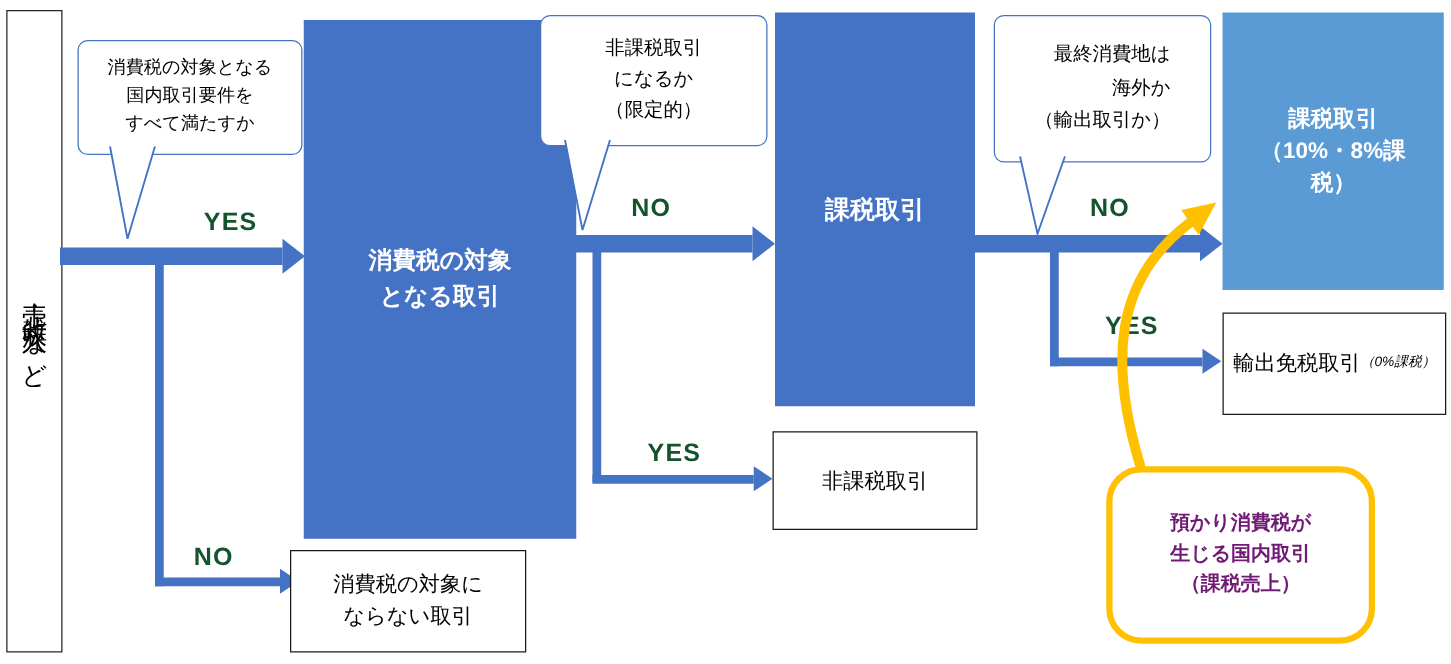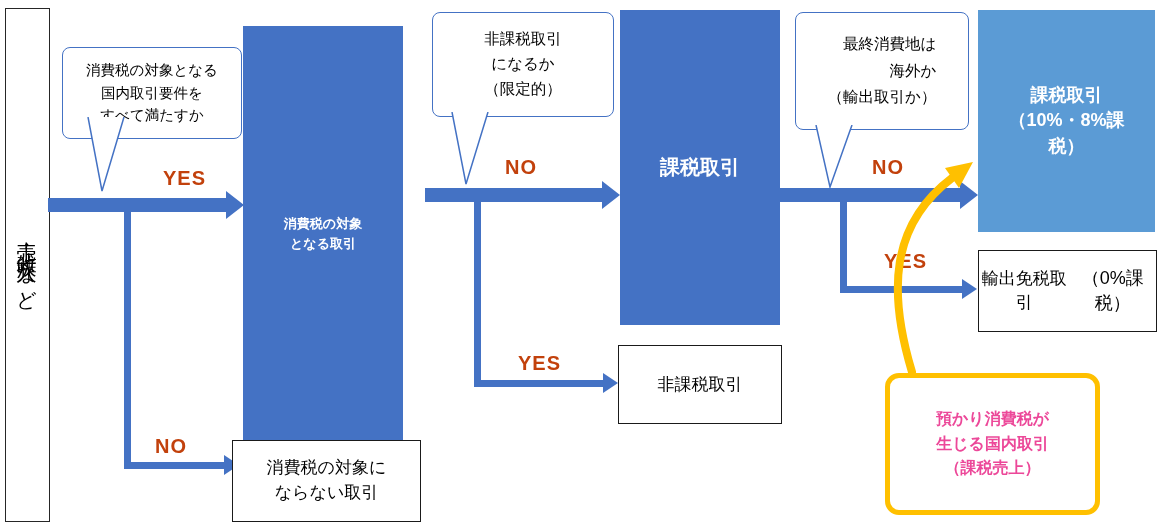--- a/index.html
+++ b/index.html
@@ -9,53 +9,53 @@
   .pre{white-space:pre-line;}
 
   
   .source{left:5px;top:8px;width:43px;height:512px;border:1.5px solid #262626;
           display:flex;align-items:center;justify-content:center;background:#fff;}
   .source span{writing-mode:vertical-rl;font-size:20px;letter-spacing:4px;color:#000;}
 
   
   .node{background:#4472C4;color:#fff;display:flex;align-items:center;justify-content:center;
         text-align:center;font-weight:700;z-index:1;}
-  #node-scope{left:243px;top:26px;width:160px;height:415px;font-size:13px;line-height:1.5;}
+  #node-scope{left:243px;top:16px;width:218px;height:415px;font-size:19px;line-height:1.5;}
   #node-taxable{left:620px;top:10px;width:160px;height:315px;font-size:20px;}
   #node-final{left:978px;top:10px;width:177px;height:222px;background:#5B9BD5;font-size:18px;line-height:1.4;}
   #node-final .pre{max-width:148px;}
 
   
   .whitebox{background:#fff;border:1.5px solid #1a1a1a;display:flex;flex-direction:row;
             align-items:center;justify-content:center;text-align:center;color:#000;z-index:1;}
   #box-not{left:232px;top:440px;width:187px;height:80px;font-size:17px;line-height:1.45;}
   #box-exempt{left:618px;top:345px;width:162px;height:77px;font-size:17px;}
   #box-export{left:978px;top:250px;width:177px;height:80px;font-size:17px;line-height:1.4;}
-  #box-export .sub{font-size:18px;}
+  #box-export .sub{font-size:11px;font-style:italic;}
 
   
   .callout{background:#fff;border:1.5px solid #4472C4;border-radius:8px;display:flex;
            align-items:center;justify-content:center;text-align:center;color:#000;z-index:2;}
-  #callout-1{left:62px;top:47px;width:178px;height:90px;font-size:14.5px;line-height:1.55;}
+  #callout-1{left:62px;top:32px;width:178px;height:90px;font-size:14.5px;line-height:1.55;font-family:Liberation Mono, monospace;}
   #callout-2{left:432px;top:12px;width:180px;height:103px;font-size:15.5px;line-height:1.6;}
   #callout-3{left:795px;top:12px;width:172px;height:116px;font-size:15.5px;line-height:1.7;text-align:right;}
   .tail{z-index:3;}
 
   
   .bar{background:#4472C4;z-index:1;}
   .head-lg{width:0;height:0;border-top:14px solid transparent;border-bottom:14px solid transparent;
            border-left:18px solid #4472C4;z-index:1;}
   .head-sm{width:0;height:0;border-top:10px solid transparent;border-bottom:10px solid transparent;
            border-left:15px solid #4472C4;z-index:1;}
-  .lbl{color:#c2410c;font-weight:700;font-size:20px;z-index:2;letter-spacing:1px;}
+  .lbl{color:#14532d;font-weight:700;font-size:20px;z-index:2;letter-spacing:1px;}
 
   
   .note{left:885px;top:373px;width:205px;height:132px;background:#fff;border:5px solid #FFC000;
-        border-radius:14px;display:flex;align-items:center;justify-content:center;text-align:center;
-        font-weight:700;font-size:16px;line-height:1.55;color:#ec4899;z-index:4;}
+        border-radius:28px;display:flex;align-items:center;justify-content:center;text-align:center;
+        font-weight:700;font-size:16px;line-height:1.55;color:#701a75;z-index:4;}
   .curve{left:860px;top:130px;z-index:5;}
 </style>
 </head>
 <body>
 
 <div class="canvas">
 
   <div class="abs source">
     <span>売上・雑収入など</span>
   </div>

